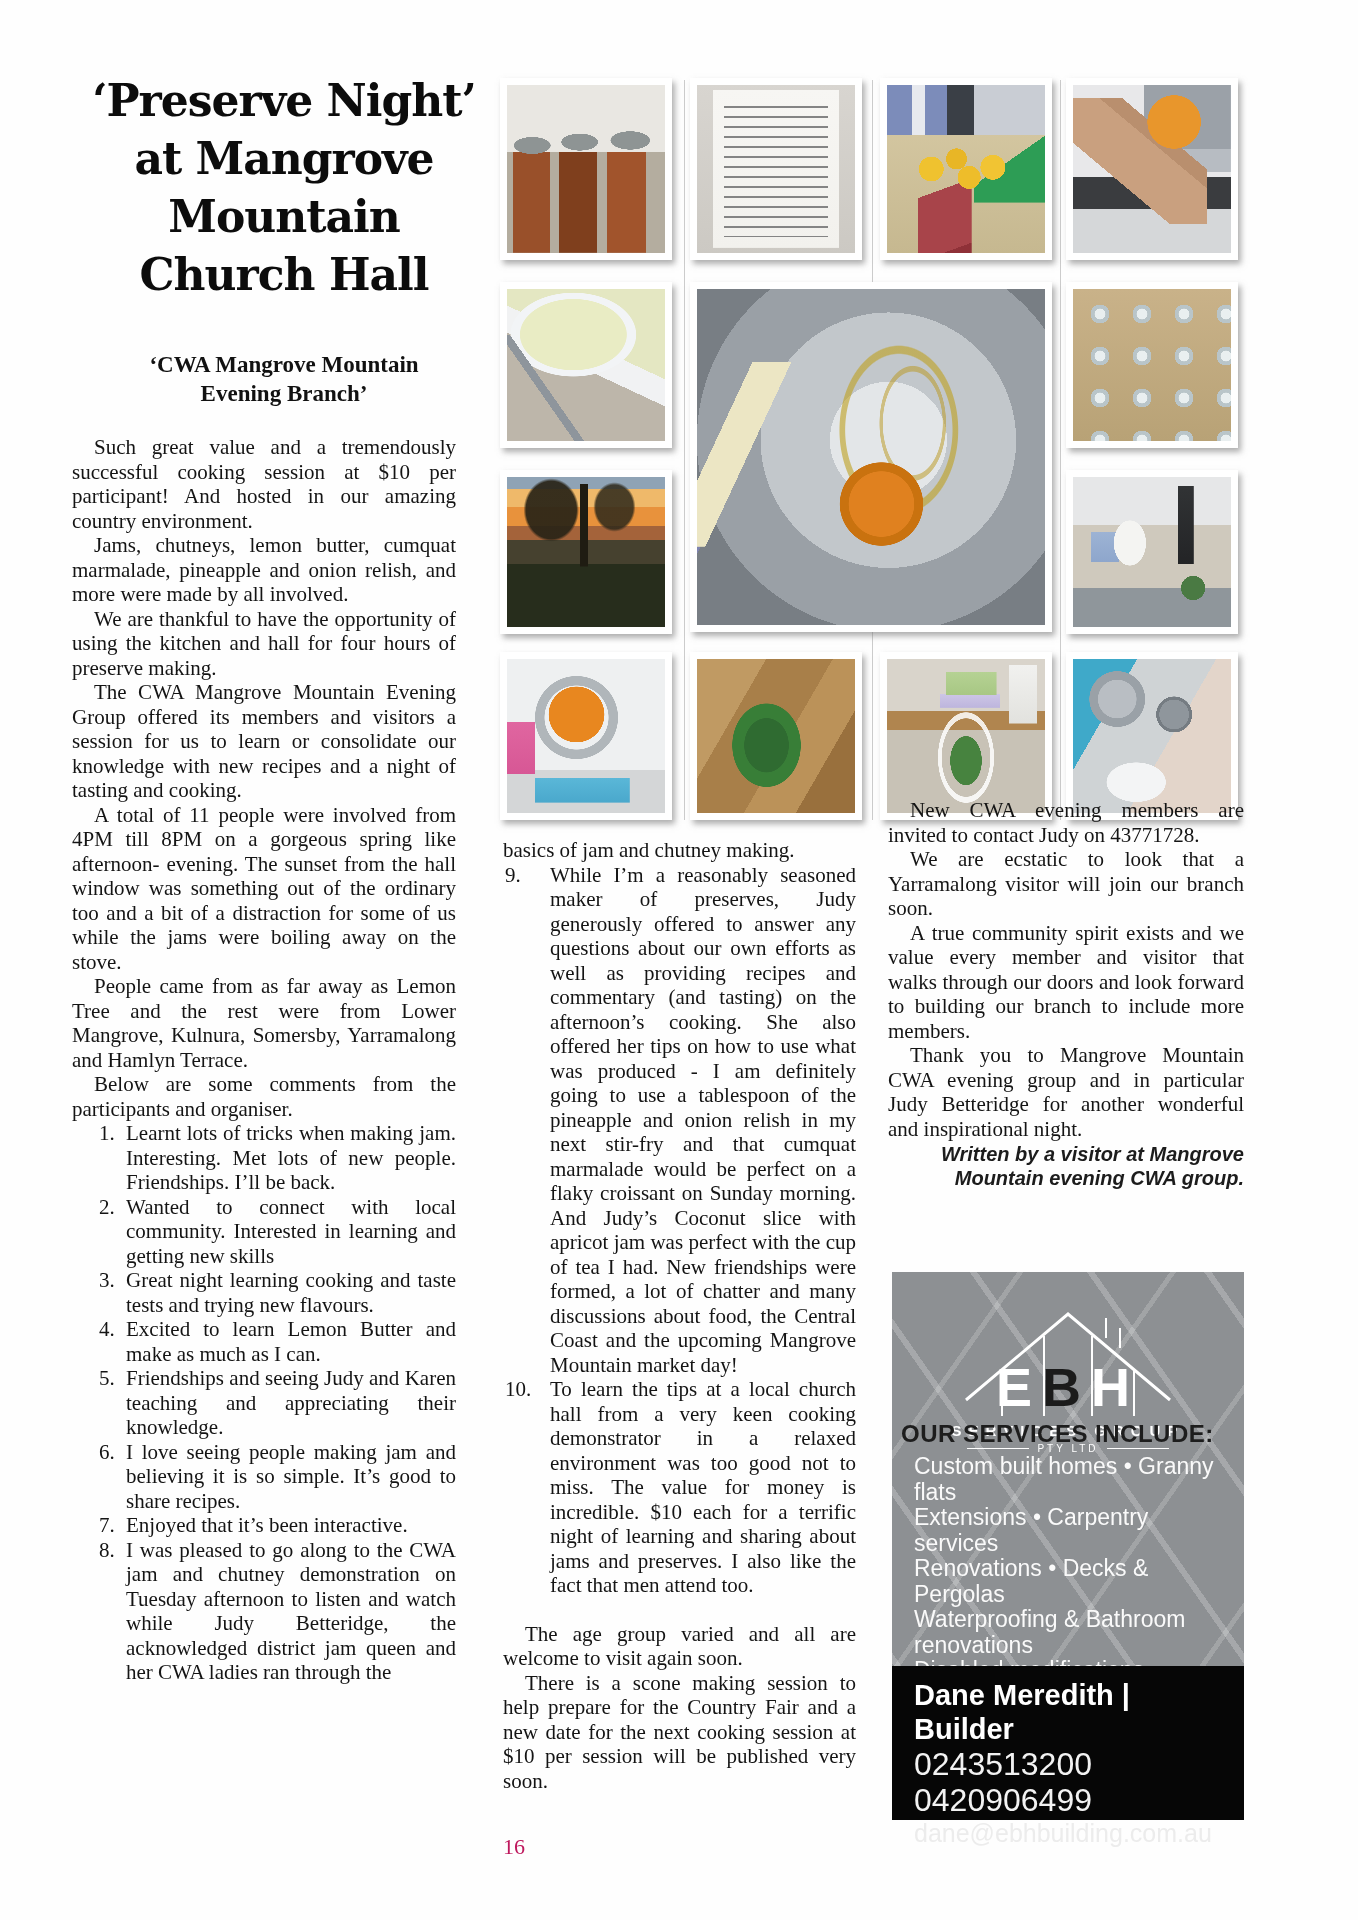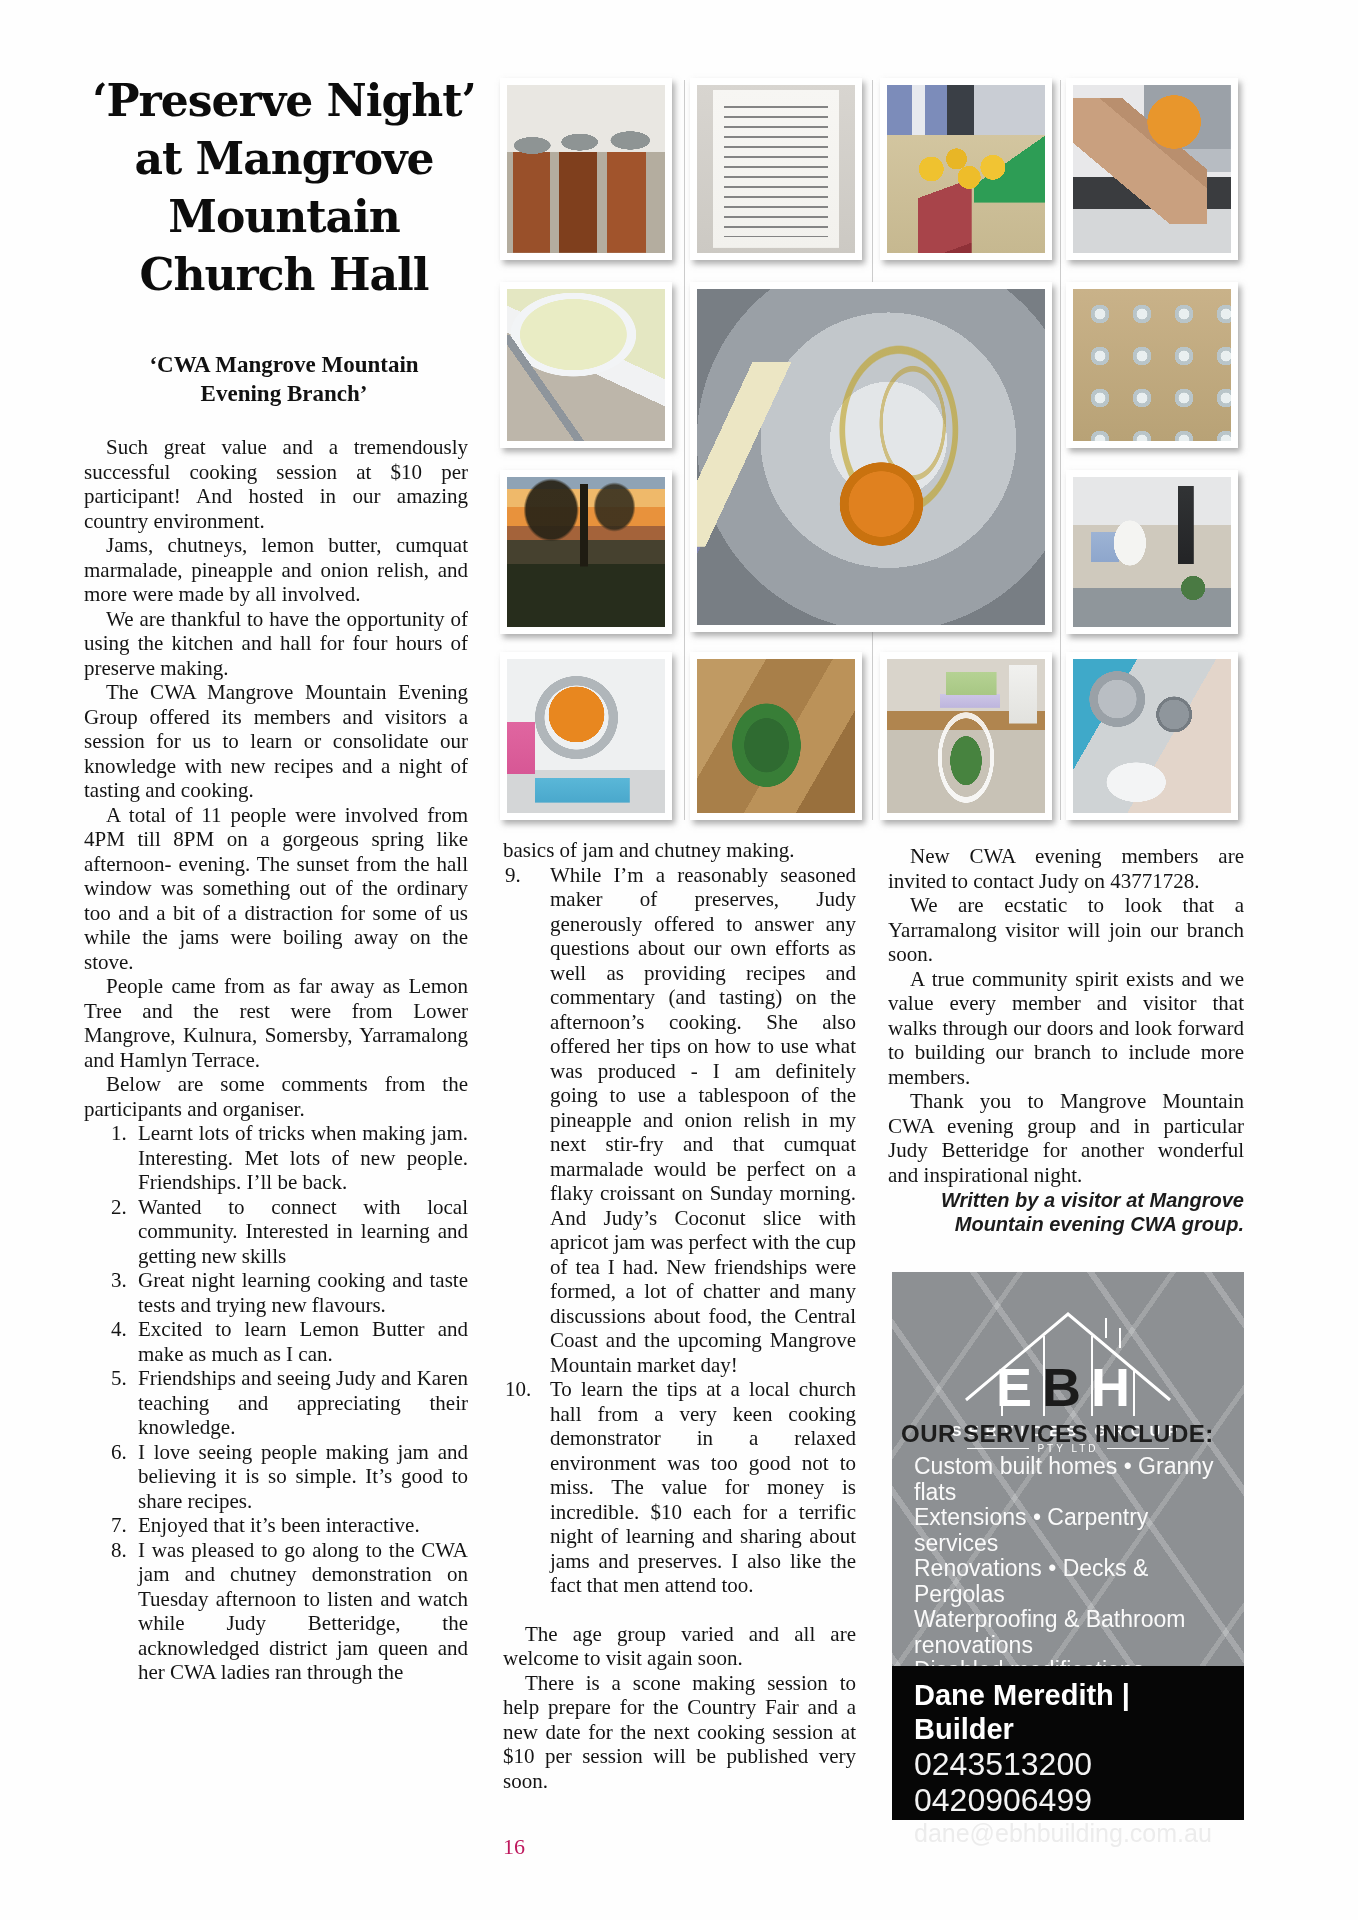--- a/index.html
+++ b/index.html
@@ -8,23 +8,23 @@
 
   
   .title{position:absolute;left:80px;top:72px;width:408px;text-align:center;
          font-family:"DejaVu Serif",serif;font-weight:bold;font-size:44px;line-height:58px;
          letter-spacing:-1px;color:#0c0c0c;}
   .subtitle{position:absolute;left:80px;top:350px;width:408px;text-align:center;
             font-weight:bold;font-size:23px;line-height:29px;color:#111;}
 
   
   .col{position:absolute;font-size:21px;line-height:24.5px;text-align:justify;}
-  .col1{left:84px;top:435px;width:384px;}
+  .col1{left:72px;top:435px;width:384px;}
   .col2{left:503px;top:838px;width:353px;}
-  .col3{left:888px;top:844px;width:356px;}
+  .col3{left:888px;top:798px;width:356px;}
   .para{margin:0;text-indent:22px;}
   .lead{margin:0;}
   .li{position:relative;padding-left:54px;margin:0;}
   .li .num{position:absolute;left:27px;top:0;}
   .col2 .li{padding-left:47px;}
   .col2 .li .num{left:2px;}
   .attribution{margin-top:1px;text-align:right;font-family:"Liberation Sans",sans-serif;
                font-style:italic;font-weight:bold;font-size:20px;line-height:24px;color:#1c1c1c;}
   .pagenum{position:absolute;left:503px;top:1834px;width:353px;text-align:left;
            font-size:22px;color:#be185d;}

